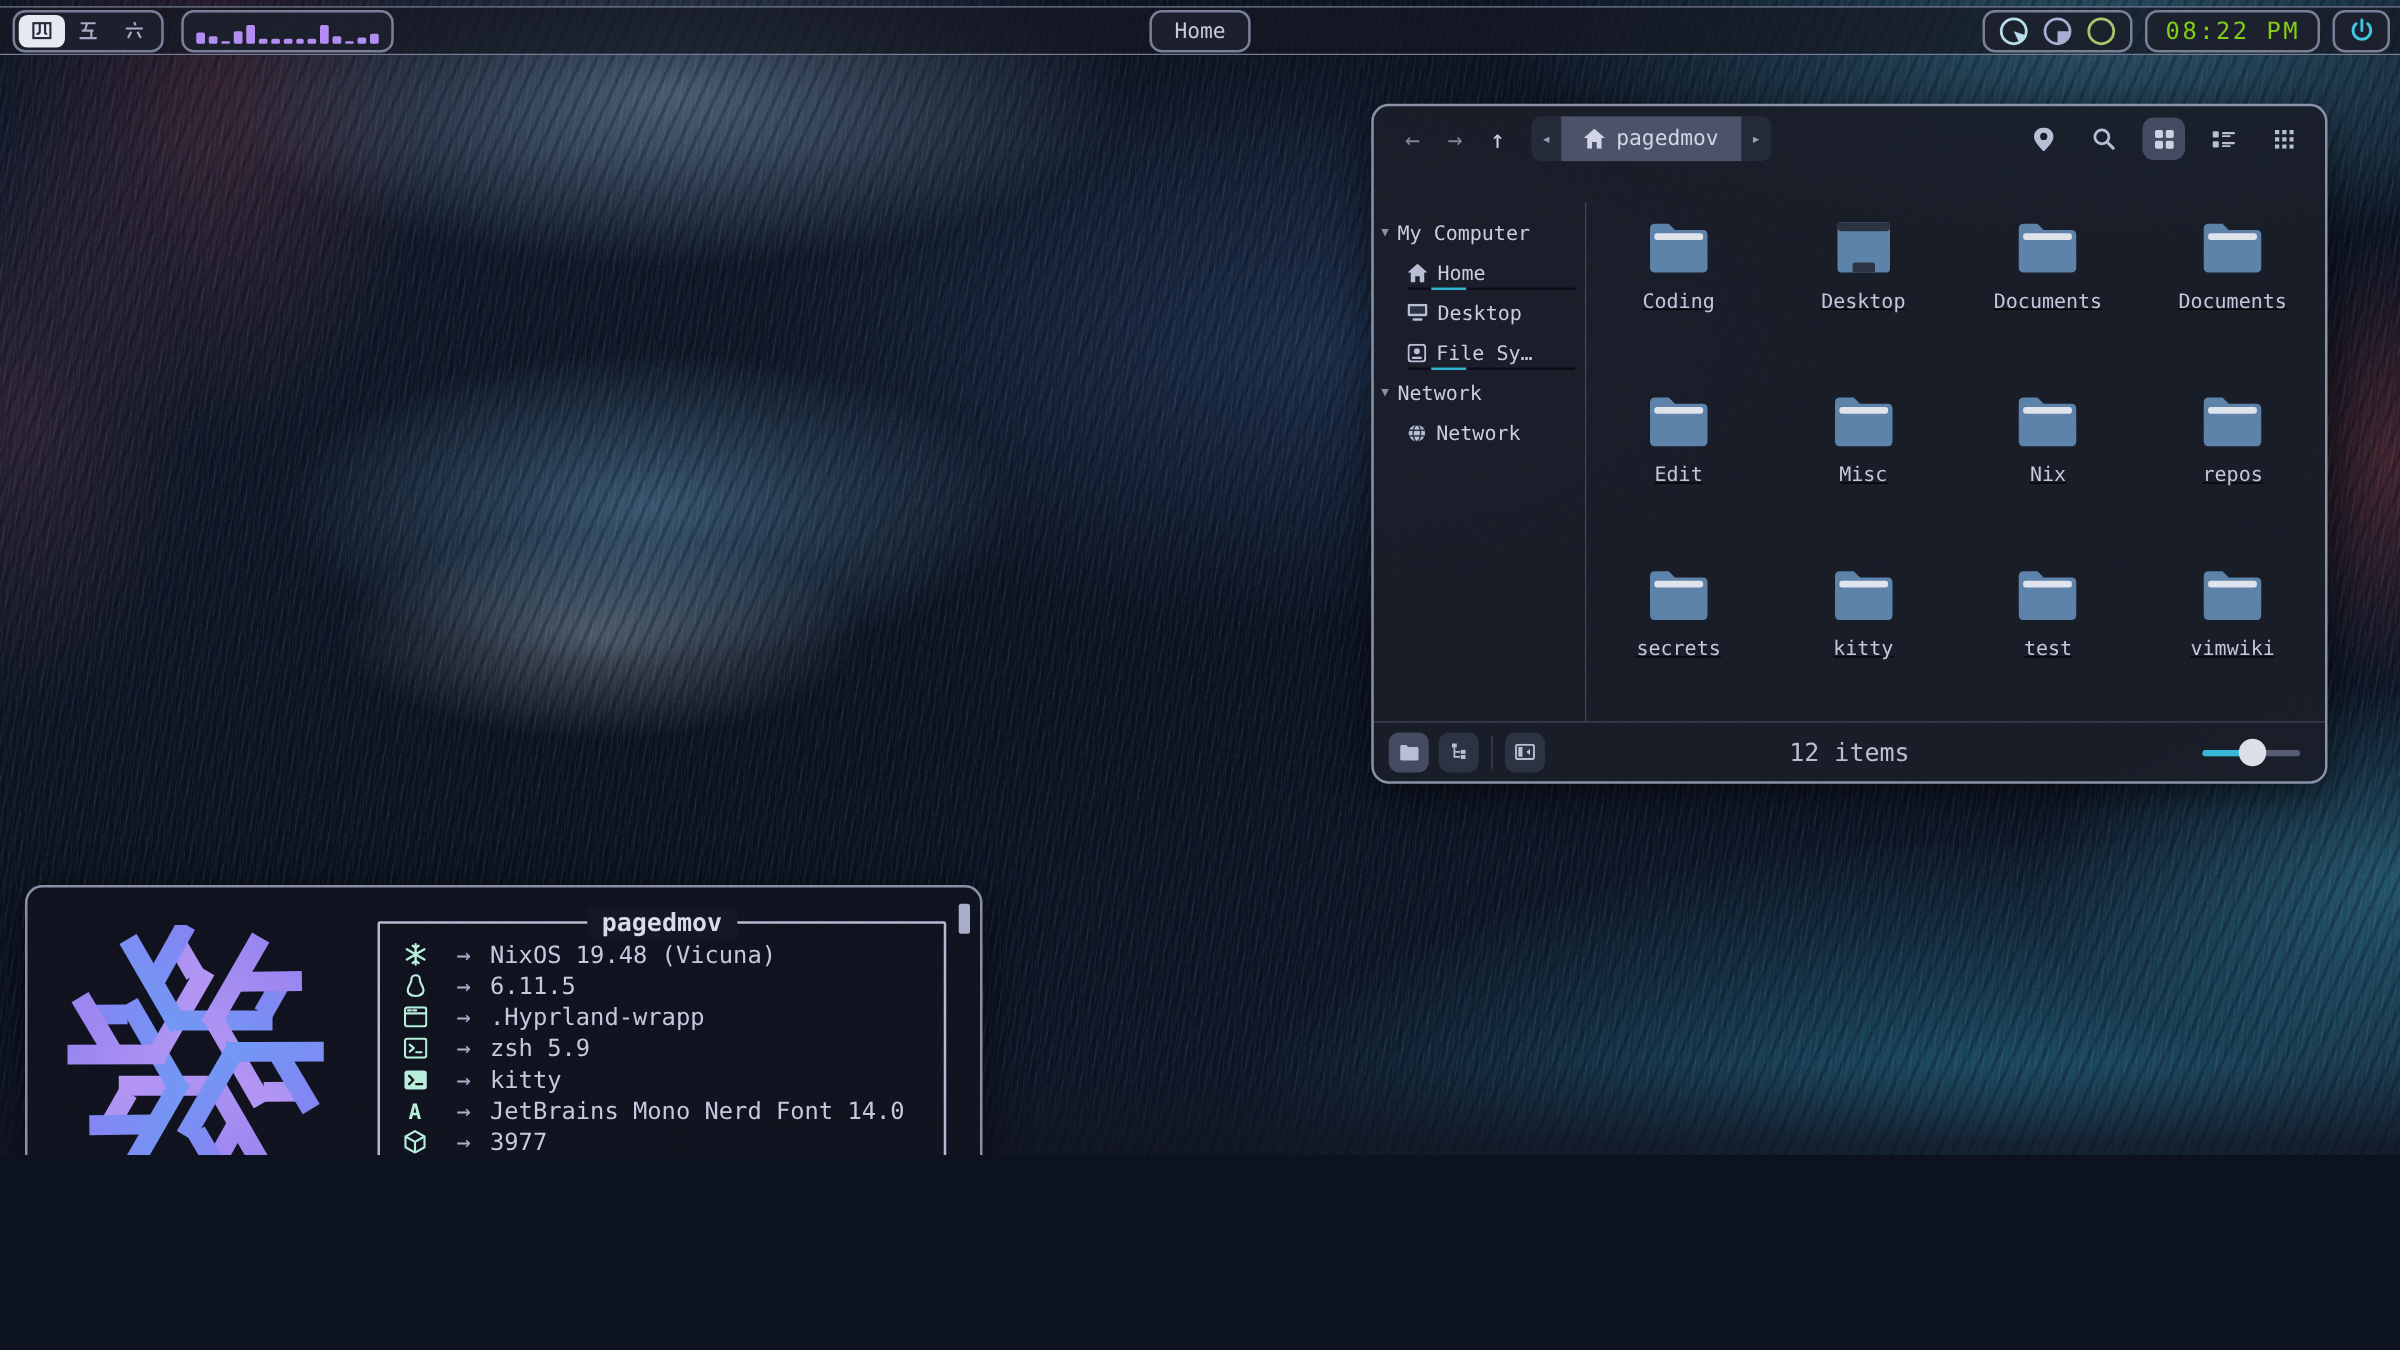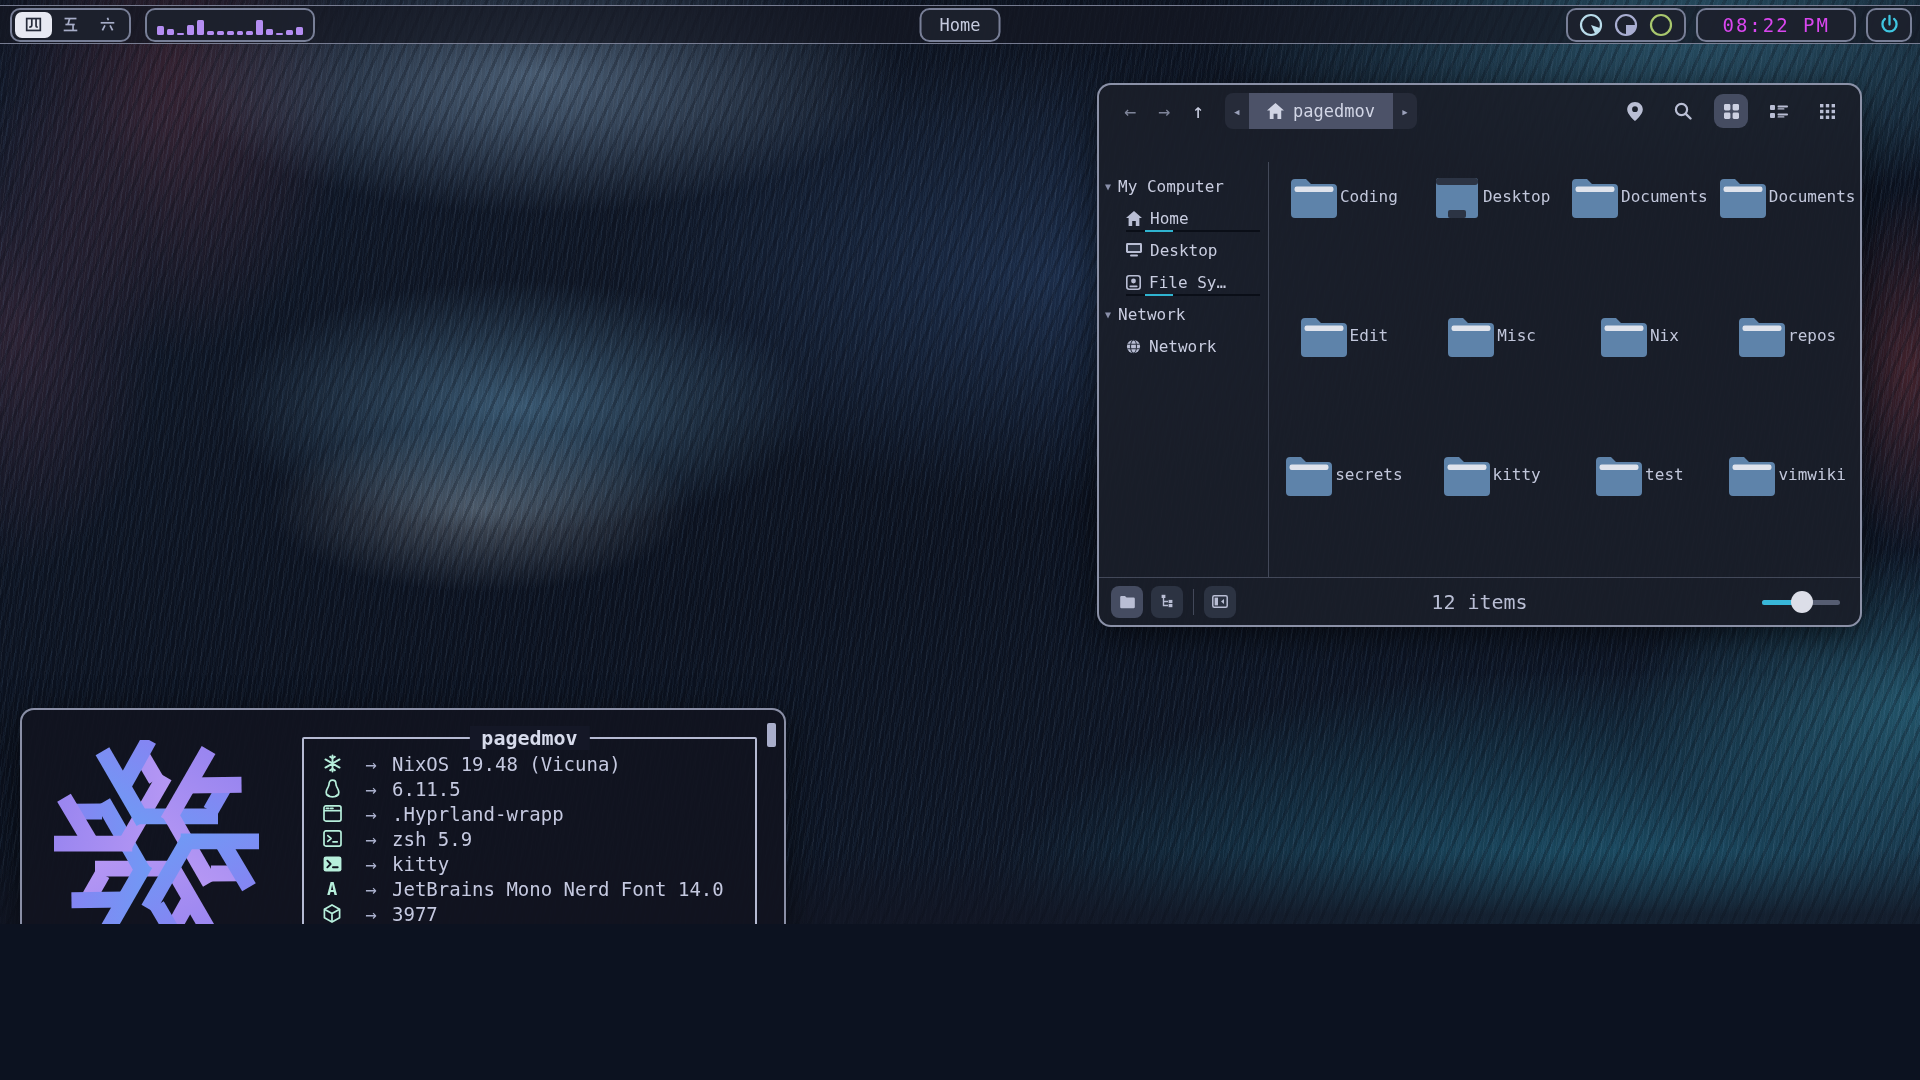--- a/index.html
+++ b/index.html
@@ -43,21 +43,21 @@
   .ws-btn { width:37px; height:26px; display:flex; align-items:center; justify-content:center; border-radius:7px; }
   .ws-btn.active { background:#e7e9f2; }
   .ws-glyph { width:17px; height:17px; display:block; }
   #viz-module { margin-left:14px; width:170px; padding:0 10px; }
   #viz-bars { display:flex; align-items:flex-end; gap:3px; height:20px; width:100%; }
   .viz-bar { width:8px; background:#b48df2; border-radius:1.5px; }
   #center-module { position:absolute; left:50%; transform:translateX(-50%); padding:0 18px;
     color:#c5cade; font-size:17px; }
   #right-modules { margin-left:auto; margin-right:8px; display:flex; gap:10px; align-items:center; }
   #gauges-module { padding:0 10px; gap:9px; }
-  #clock-module { padding:0 24px; color:#d946ef; font-size:19px; letter-spacing:2px; }
+  #clock-module { padding:0 14px; color:#84cc16; font-size:19px; letter-spacing:2px; }
   #power-module { width:46px; justify-content:center; }
 
   
   .window { position:absolute; background:rgba(26,30,41,0.93);
     border:2px solid rgba(160,166,190,0.85); border-radius:14px;
     box-shadow:0 8px 34px rgba(0,0,0,0.55); }
 
   
   #fm { left:1097px; top:83px; width:765px; height:544px; overflow:hidden; }
   #fm-menubar { display:flex; padding:9px 4px 0 6px; }
@@ -81,21 +81,21 @@
   .expander { color:#8a90aa; font-size:10px; }
   .side-item { padding-left:27px; gap:8px; position:relative; }
   .side-item .lbl { position:relative; }
   .side-item.underlined::after { content:""; position:absolute; left:27px; right:8px; bottom:2px;
     height:2px; background:rgba(8,12,20,0.85); }
   .side-item.underlined::before { content:""; position:absolute; left:46px; bottom:2px;
     width:28px; height:2px; background:#2fb3cf; z-index:1; }
   #fm-sep { width:1px; background:rgba(95,101,122,0.6); }
   #fm-files { flex:1; display:grid; grid-template-columns:repeat(4,1fr); grid-auto-rows:139px;
     padding-top:6px; justify-items:center; }
-  .file-cell { display:flex; flex-direction:row; padding-top:8px; }
+  .file-cell { display:flex; flex-direction:column; align-items:center; padding-top:8px;text-decoration:underline; }
   .file-cell .flabel { margin-top:11px; font-size:16px; color:#c2c7db; }
   #fm-statusbar { position:absolute; left:0; right:0; bottom:0; height:48px;
     border-top:1px solid rgba(95,101,122,0.6); display:flex; align-items:center; padding:0 12px; }
   .sb-btn { width:32px; height:32px; border-radius:8px; background:#2c3342;
     display:flex; align-items:center; justify-content:center; }
   .sb-btn.active { background:#454c61; }
   .sb-btn + .sb-btn { margin-left:8px; }
   .sb-sep { width:1px; height:26px; background:rgba(95,101,122,0.6); margin:0 10px; }
   #sb-items { position:absolute; left:50%; transform:translateX(-50%); font-size:20px; color:#b9bed4; }
   #zoom-slider { position:absolute; right:20px; width:78px; height:22px; }

